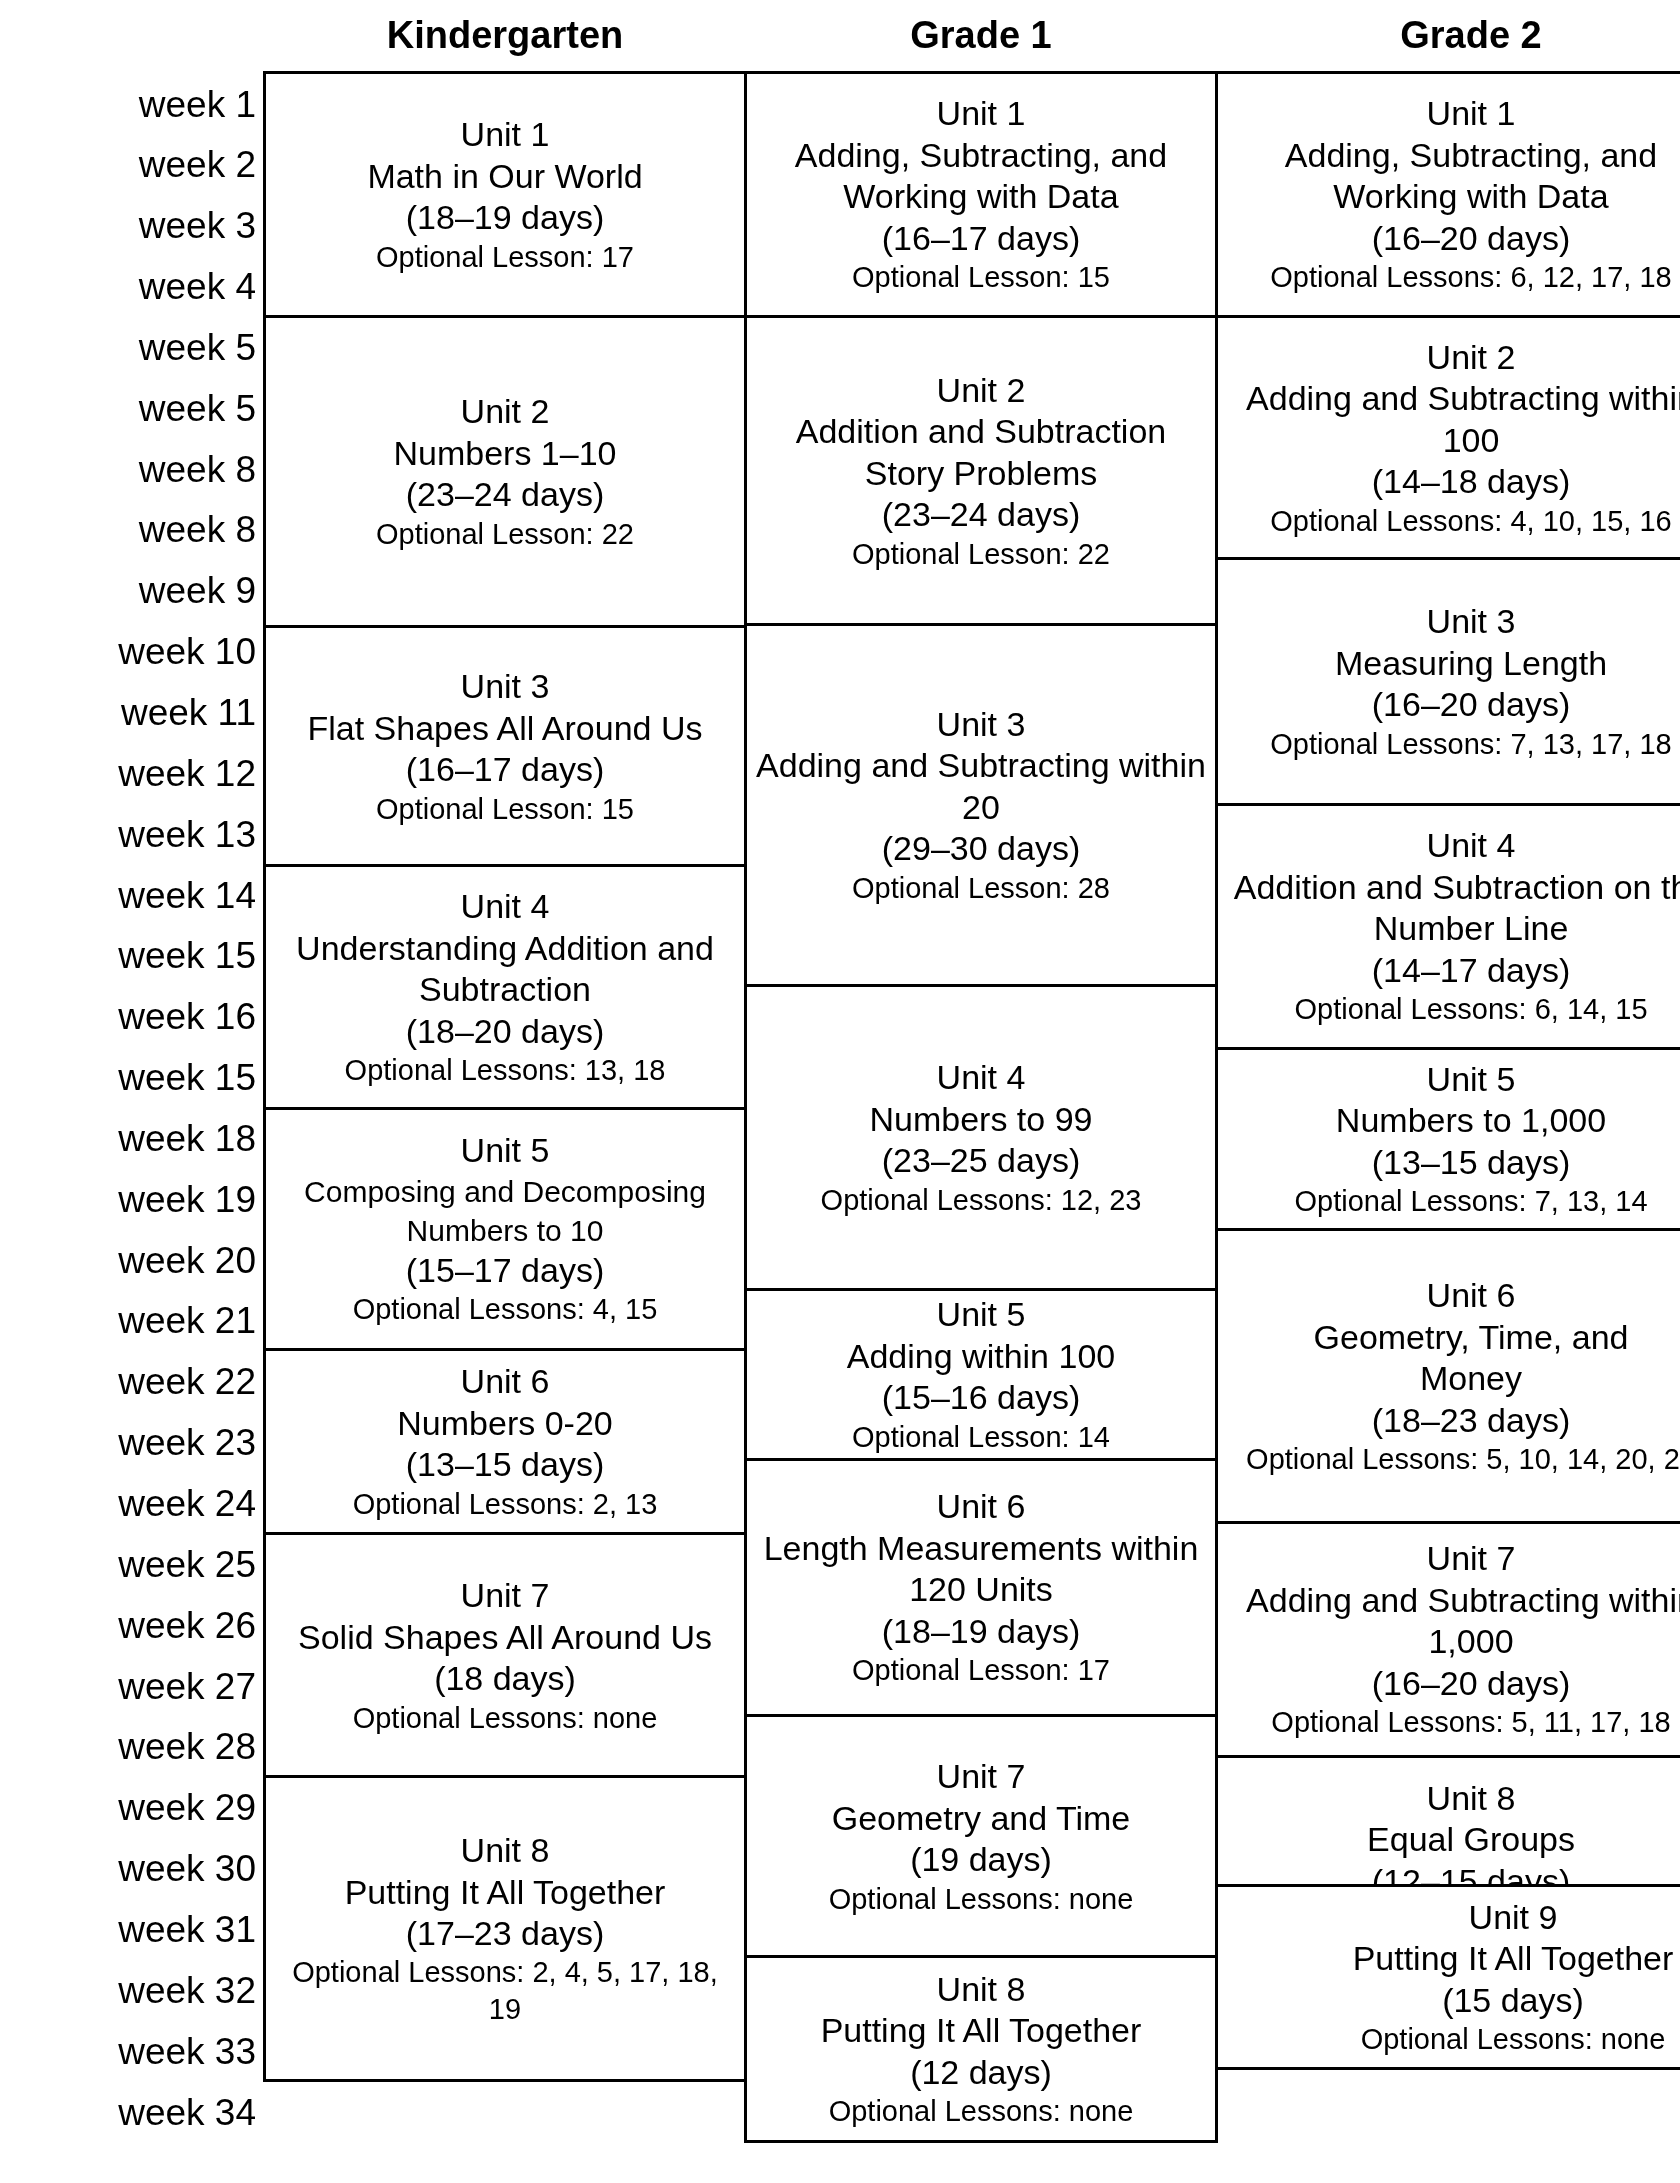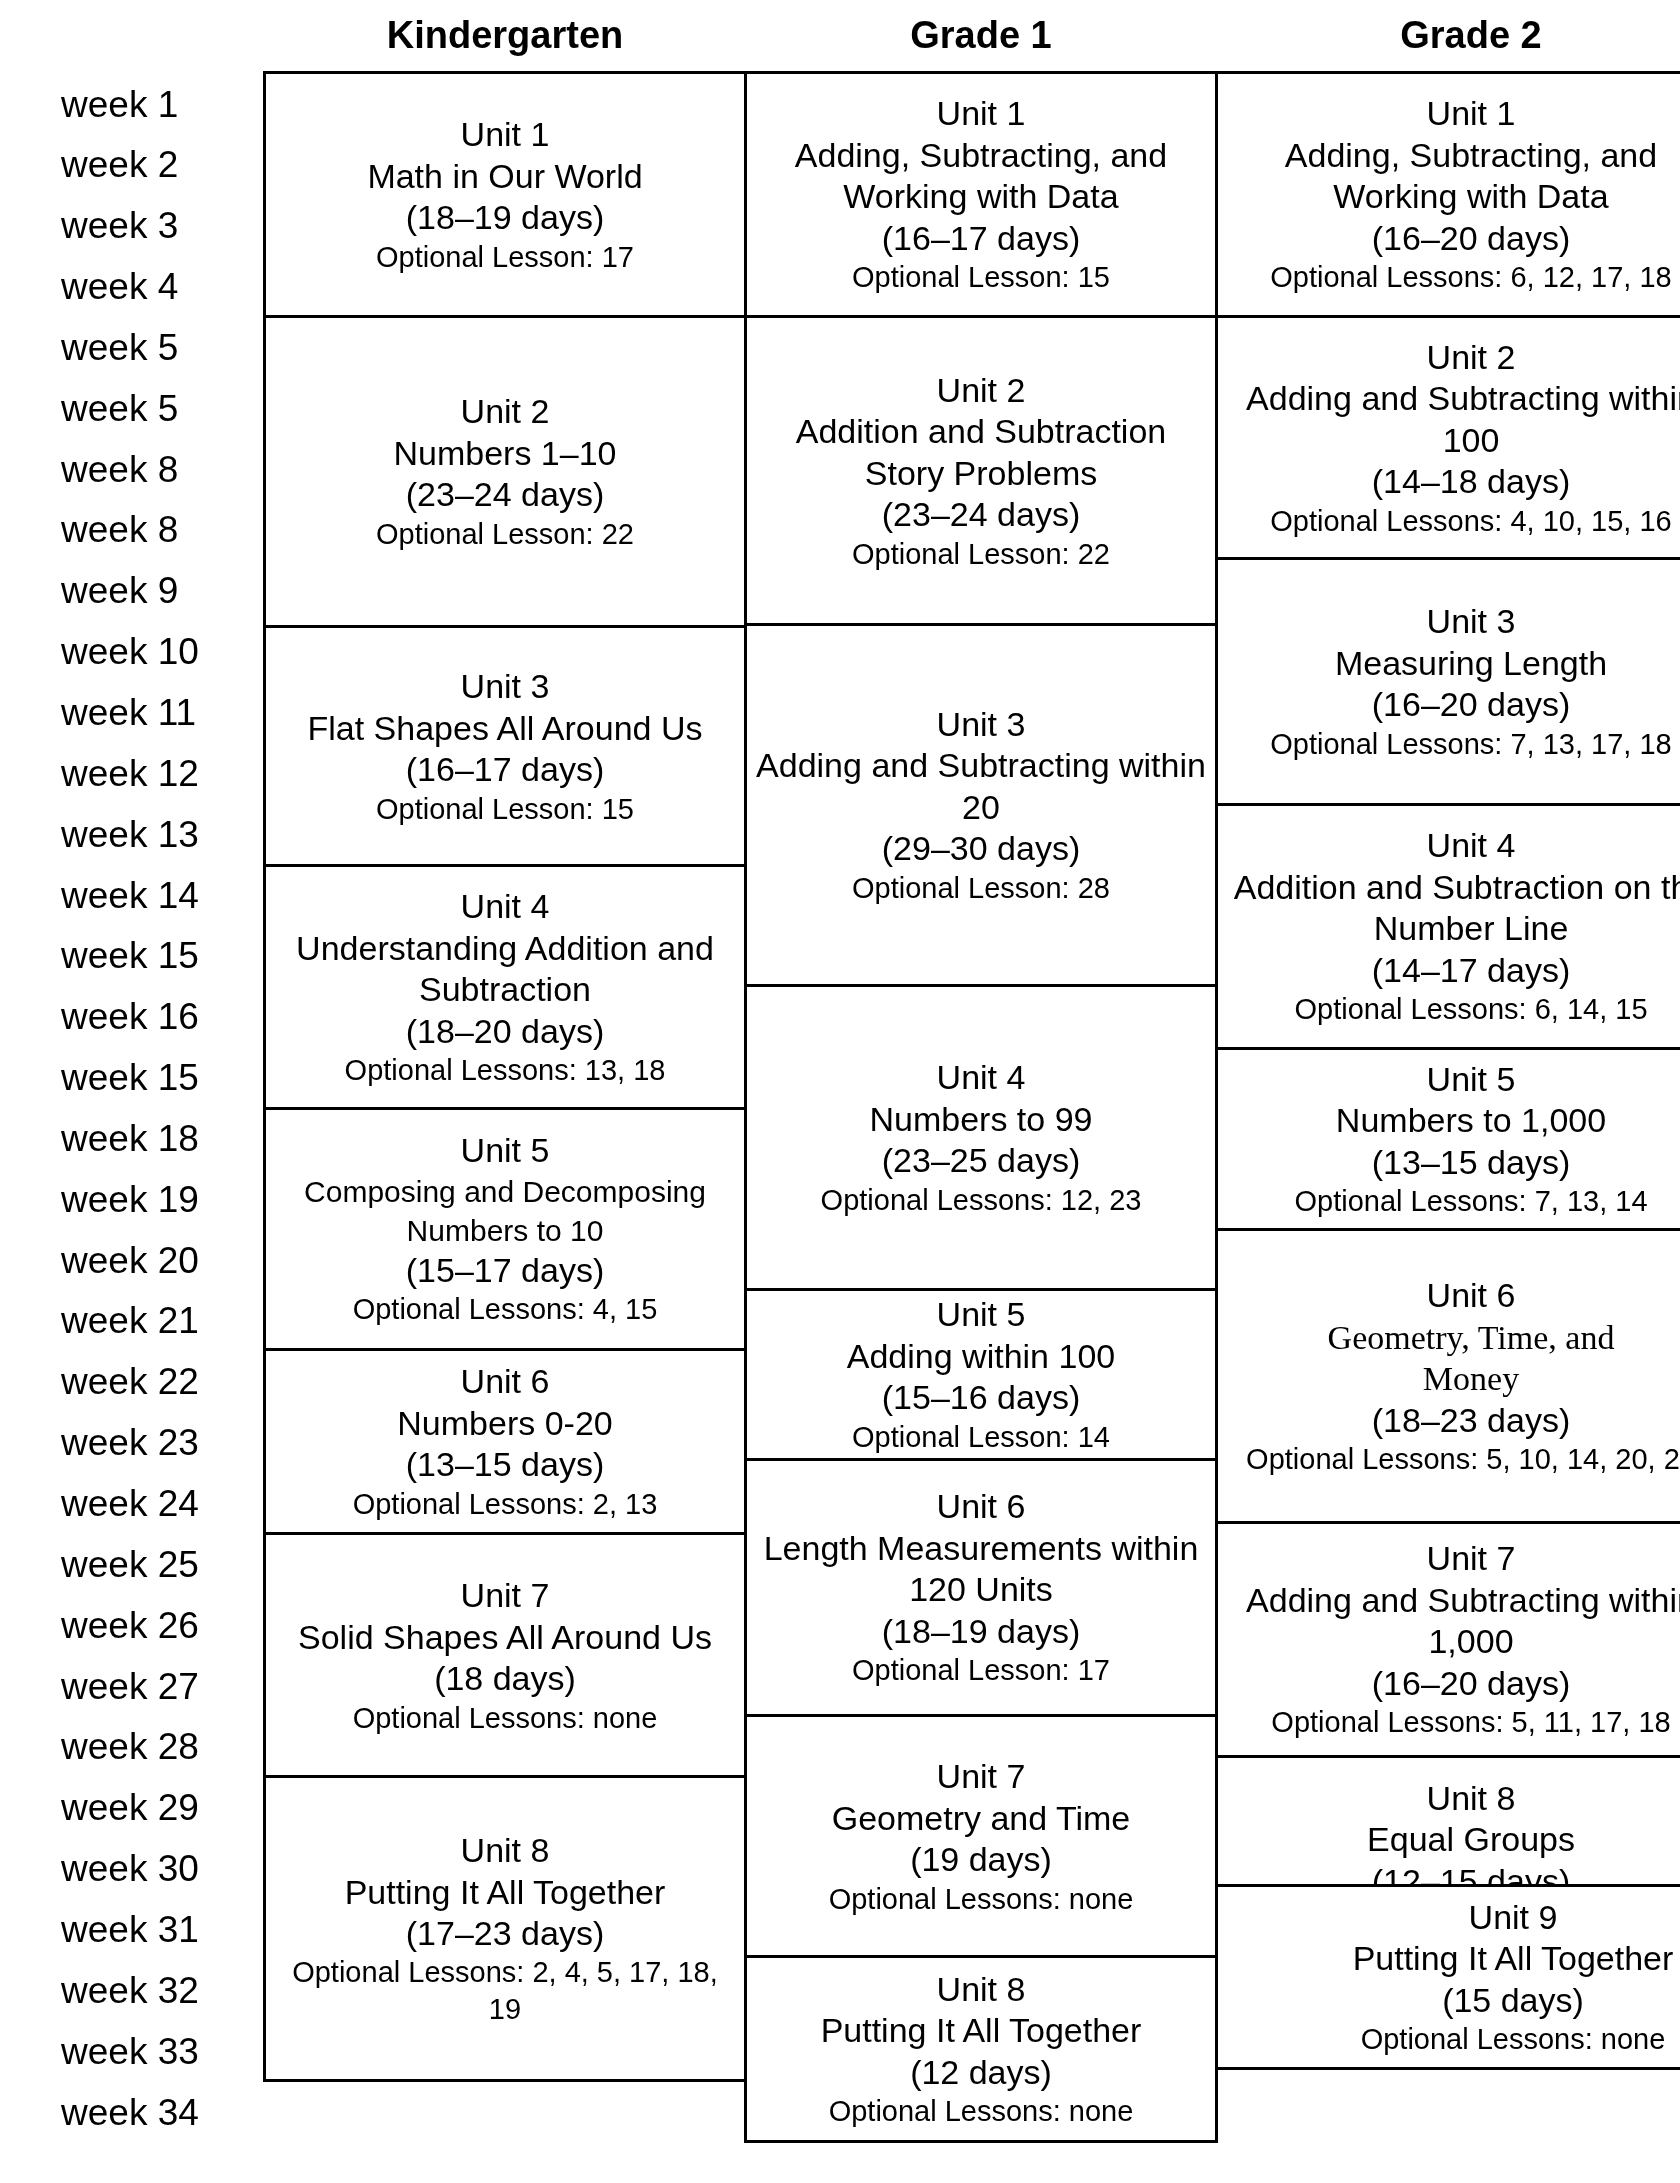--- a/index.html
+++ b/index.html
@@ -16,39 +16,39 @@
     position:absolute;
     top:4.9px;height:60px;line-height:60px;
     text-align:center;
     font-weight:bold;
     font-size:38px;
   }
   .week{
     position:absolute;
     left:13px;width:195px;height:50px;line-height:50px;
     font-size:37px;
-    text-align:left;
+    text-align:right;
     white-space:nowrap;
   }
   .cell{
     position:absolute;
     box-sizing:border-box;
     border:3.2px solid #000000;
     background:#ffffff;
     display:flex;
     flex-direction:column;
     justify-content:center;
     align-items:center;
     text-align:center;
     padding:4.9px 8px;
   }
   .u-title,.u-name,.u-days{font-size:34px;line-height:1.22;}
   .u-opt{font-size:29px;line-height:1.25;}
   .name-small{font-size:30px;line-height:1.3;}
-  .wrap-narrow{max-width:389px;font-family:Liberation Serif, serif;}
+  .wrap-narrow{max-width:389px;}
   .opt-narrow{max-width:462px;}
 </style>
 </head>
 <body>
 
 <div class="page">
 
   <div class="col-header" style="left:215px;width:484px">Kindergarten</div>
   <div class="col-header" style="left:696px;width:474px">Grade 1</div>
   <div class="col-header" style="left:1167px;width:512px">Grade 2</div>

